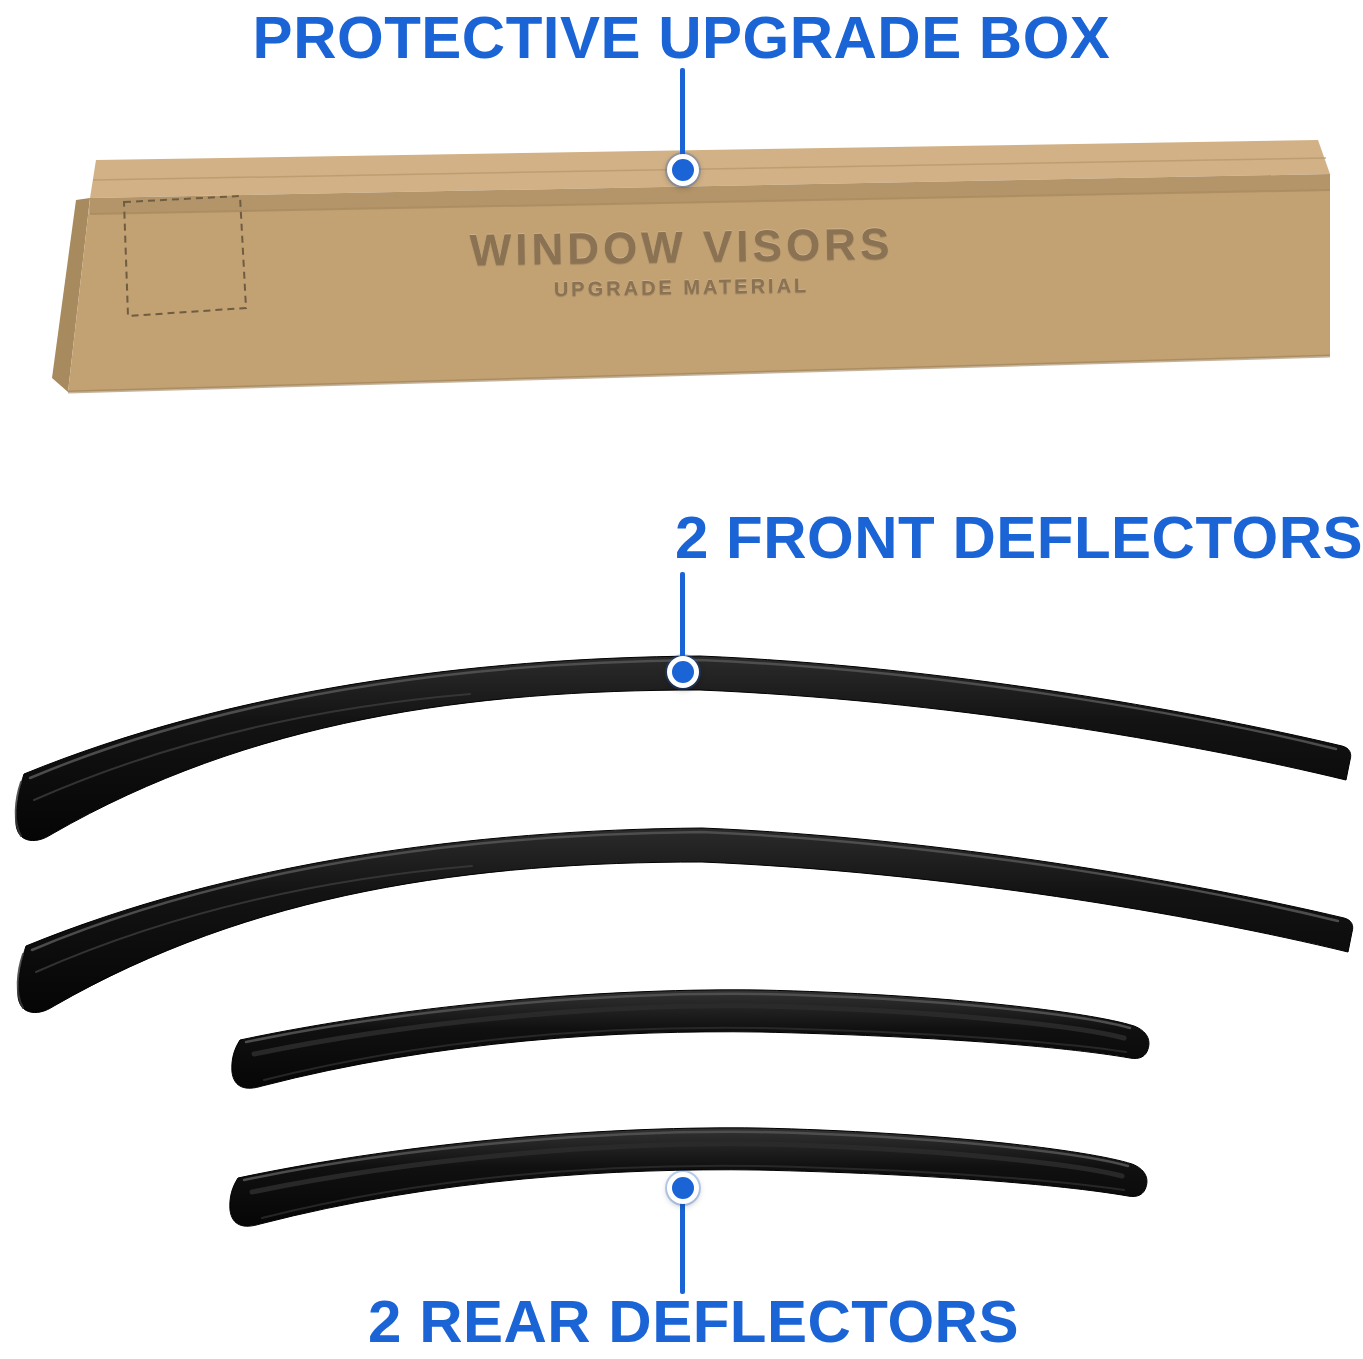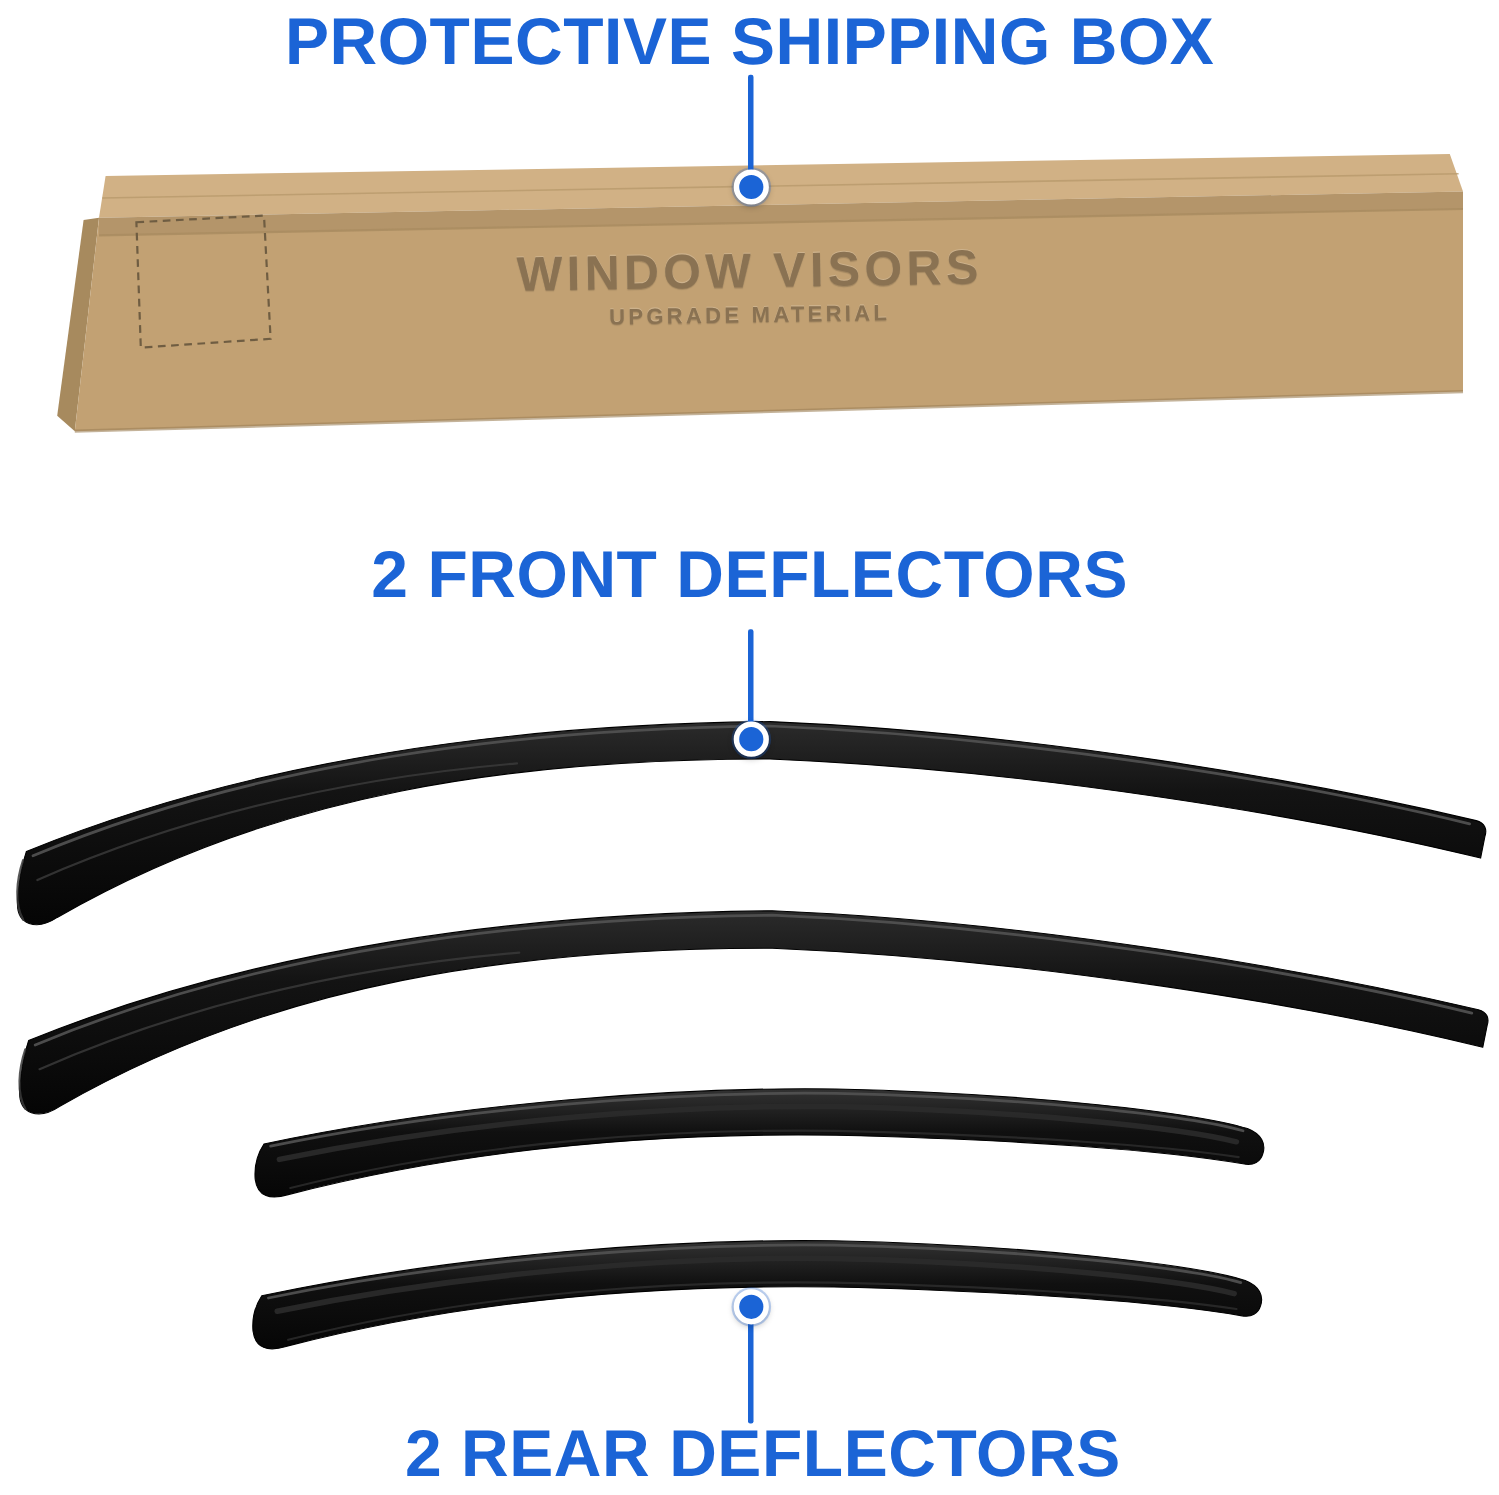--- a/index.html
+++ b/index.html
@@ -11,21 +11,21 @@
   svg.scene { position:absolute; left:0; top:0; width:1363px; height:1359px; }
 
   
   .label {
     position:absolute; left:0; width:100%; margin:0; text-align:center;
     font-family:"Liberation Sans", sans-serif; font-weight:bold;
     font-size:60px; line-height:1; letter-spacing:0.5px;
     color:var(--accent-blue,#1b64d6);
   }
   .label-top   { top:8px; }
-  .label-front { top:493px; }
+  .label-front { top:508px;text-align:right; }
   .label-rear  { top:1292px;padding-left:12px; }
 
   
   .connector {
     position:absolute; width:5px; left:680px;
     background:var(--accent-blue,#1b64d6); border-radius:2px;
   }
   .line-top   { top:68px;   height:92px; }
   .line-front { top:572px;  height:88px; }
   .line-rear  { top:1196px; height:98px; }
@@ -135,21 +135,21 @@
       <path class="hl-bottom" d="
         M 264 1080 C 440 1036, 620 1026, 760 1028 C 930 1032, 1060 1042, 1126 1052"></path>
     </g>
 
     <use href="#rearVisor" transform="translate(-2,138)"></use>
   </svg>
 
   <div class="box-title">WINDOW VISORS</div>
   <div class="box-subtitle">UPGRADE MATERIAL</div>
 
-  <h1 class="label label-top">PROTECTIVE SHIPPING BOX</h1>
+  <h1 class="label label-top">PROTECTIVE UPGRADE BOX</h1>
   <h1 class="label label-front">2 FRONT DEFLECTORS</h1>
   <h1 class="label label-rear">2 REAR DEFLECTORS</h1>
 
   <div class="connector line-top"></div>
   <div class="connector line-front"></div>
   <div class="connector line-rear"></div>
 
   <div class="dot dot-box"></div>
   <div class="dot dot-front"></div>
   <div class="dot dot-rear"></div>

